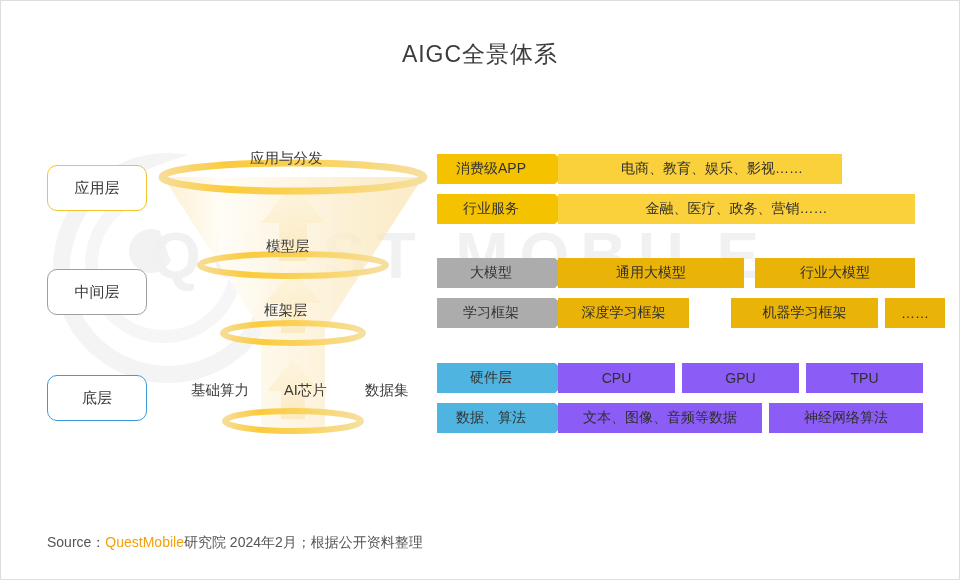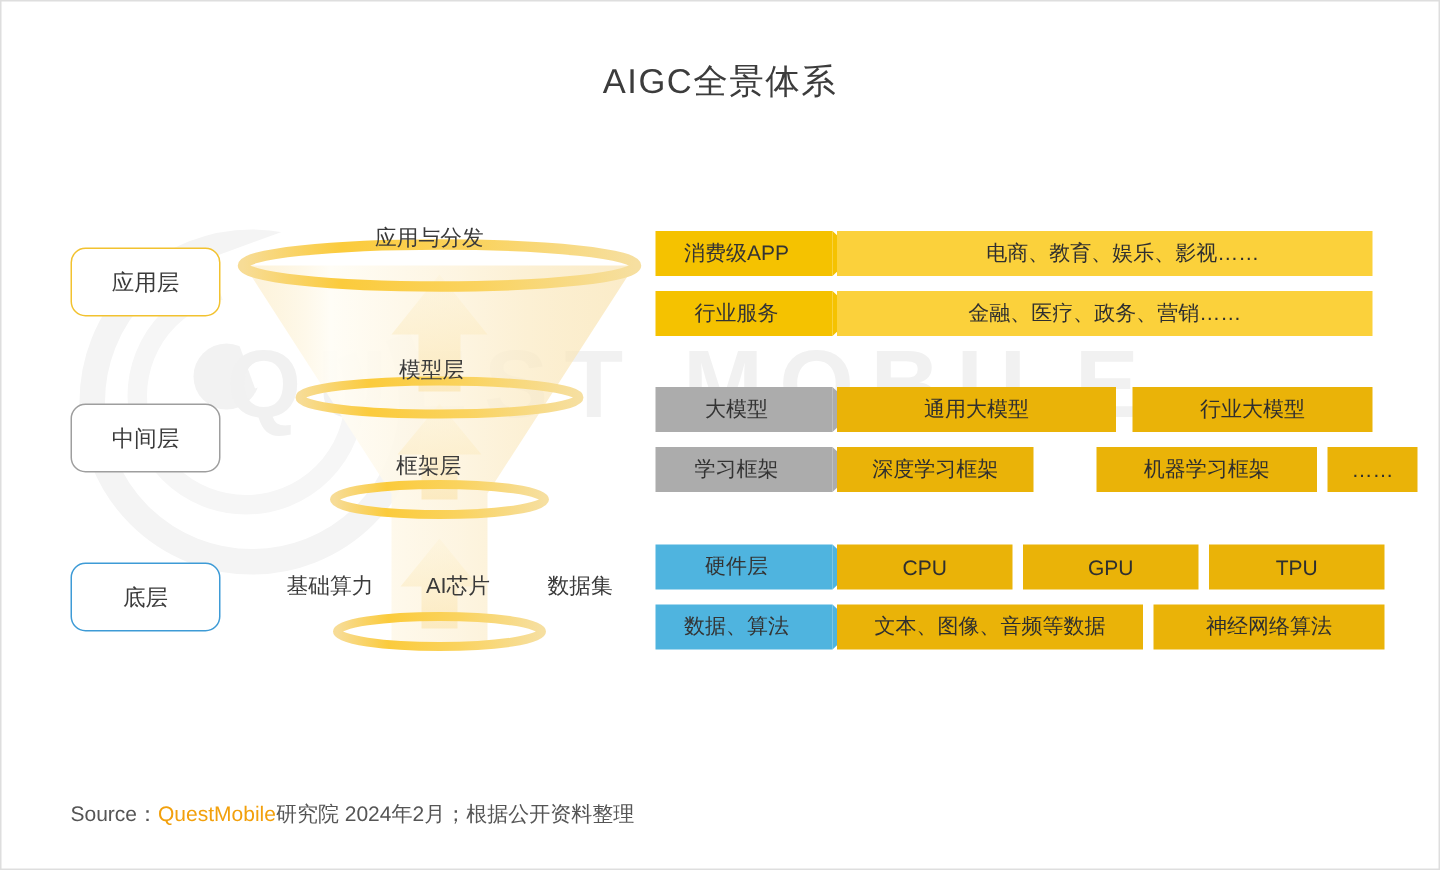--- a/index.html
+++ b/index.html
@@ -156,21 +156,21 @@
     height: 30px;
     display: flex;
     align-items: center;
     justify-content: center;
     font-size: 14px;
     color: #2f2f2f;
     box-sizing: border-box;
   }
   .cell-yellow { background: #FBD13B; }
   .cell-gray   { background: #eab308; }
-  .cell-blue   { background: #eab308; }
+  .cell-blue   { background: #8b5cf6; }
 
   
   .footer {
     position: absolute;
     left: 46px;
     bottom: 27px;
     font-size: 14px;
     color: #555555;
     z-index: 6;
     white-space: nowrap;
@@ -238,21 +238,21 @@
   <div class="funnel-label fl-model">模型层</div>
   <div class="funnel-label fl-frame">框架层</div>
   <div class="funnel-label fl-b1">基础算力</div>
   <div class="funnel-label fl-b2">AI芯片</div>
   <div class="funnel-label fl-b3">数据集</div>
 
   <div class="row" style="left:436px; top:153px; width:478px;">
     <div class="tag tag-yellow">
       <span>消费级APP</span>
     </div>
-    <div class="cell cell-yellow" style="left:121px; width:357px;padding-left:24px;">
+    <div class="cell cell-yellow" style="left:121px; width:284px;padding-left:24px;">
       <span>电商、教育、娱乐、影视……</span>
     </div>
   </div>
 
   <div class="row" style="left:436px; top:193px; width:478px;">
     <div class="tag tag-yellow">
       <span>行业服务</span>
     </div>
     <div class="cell cell-yellow" style="left:121px; width:357px;">
       <span>金融、医疗、政务、营销……</span>

